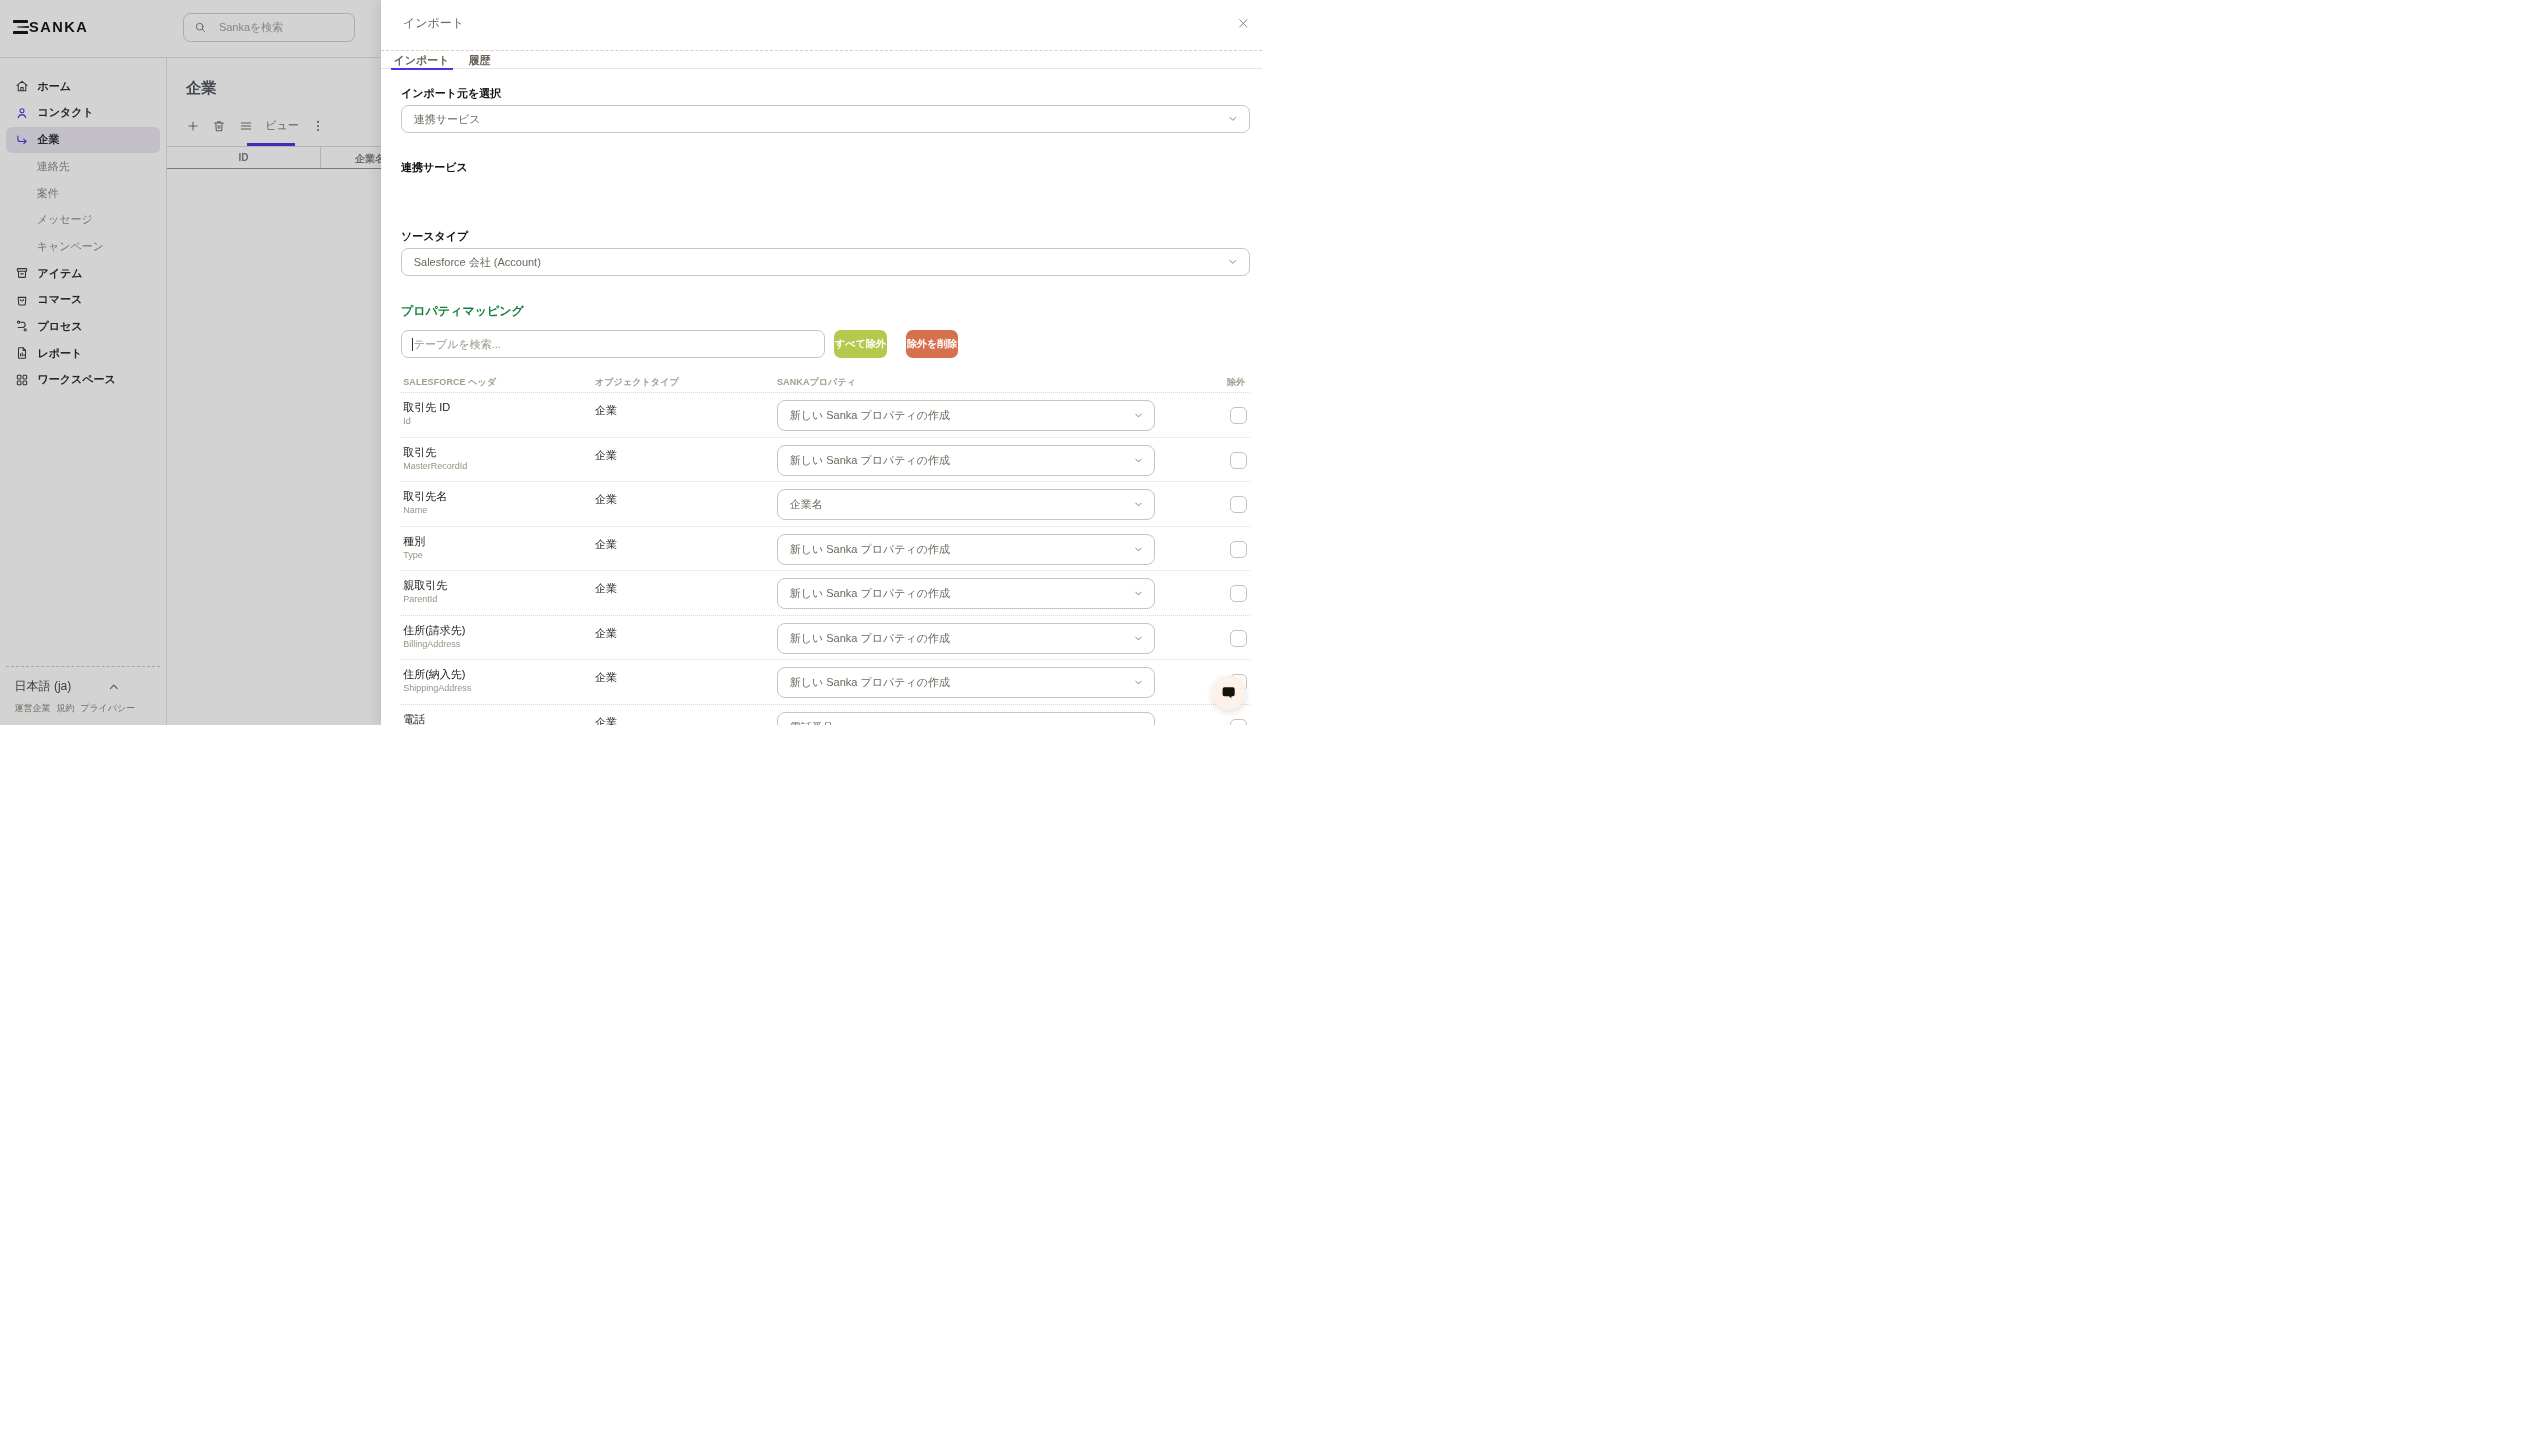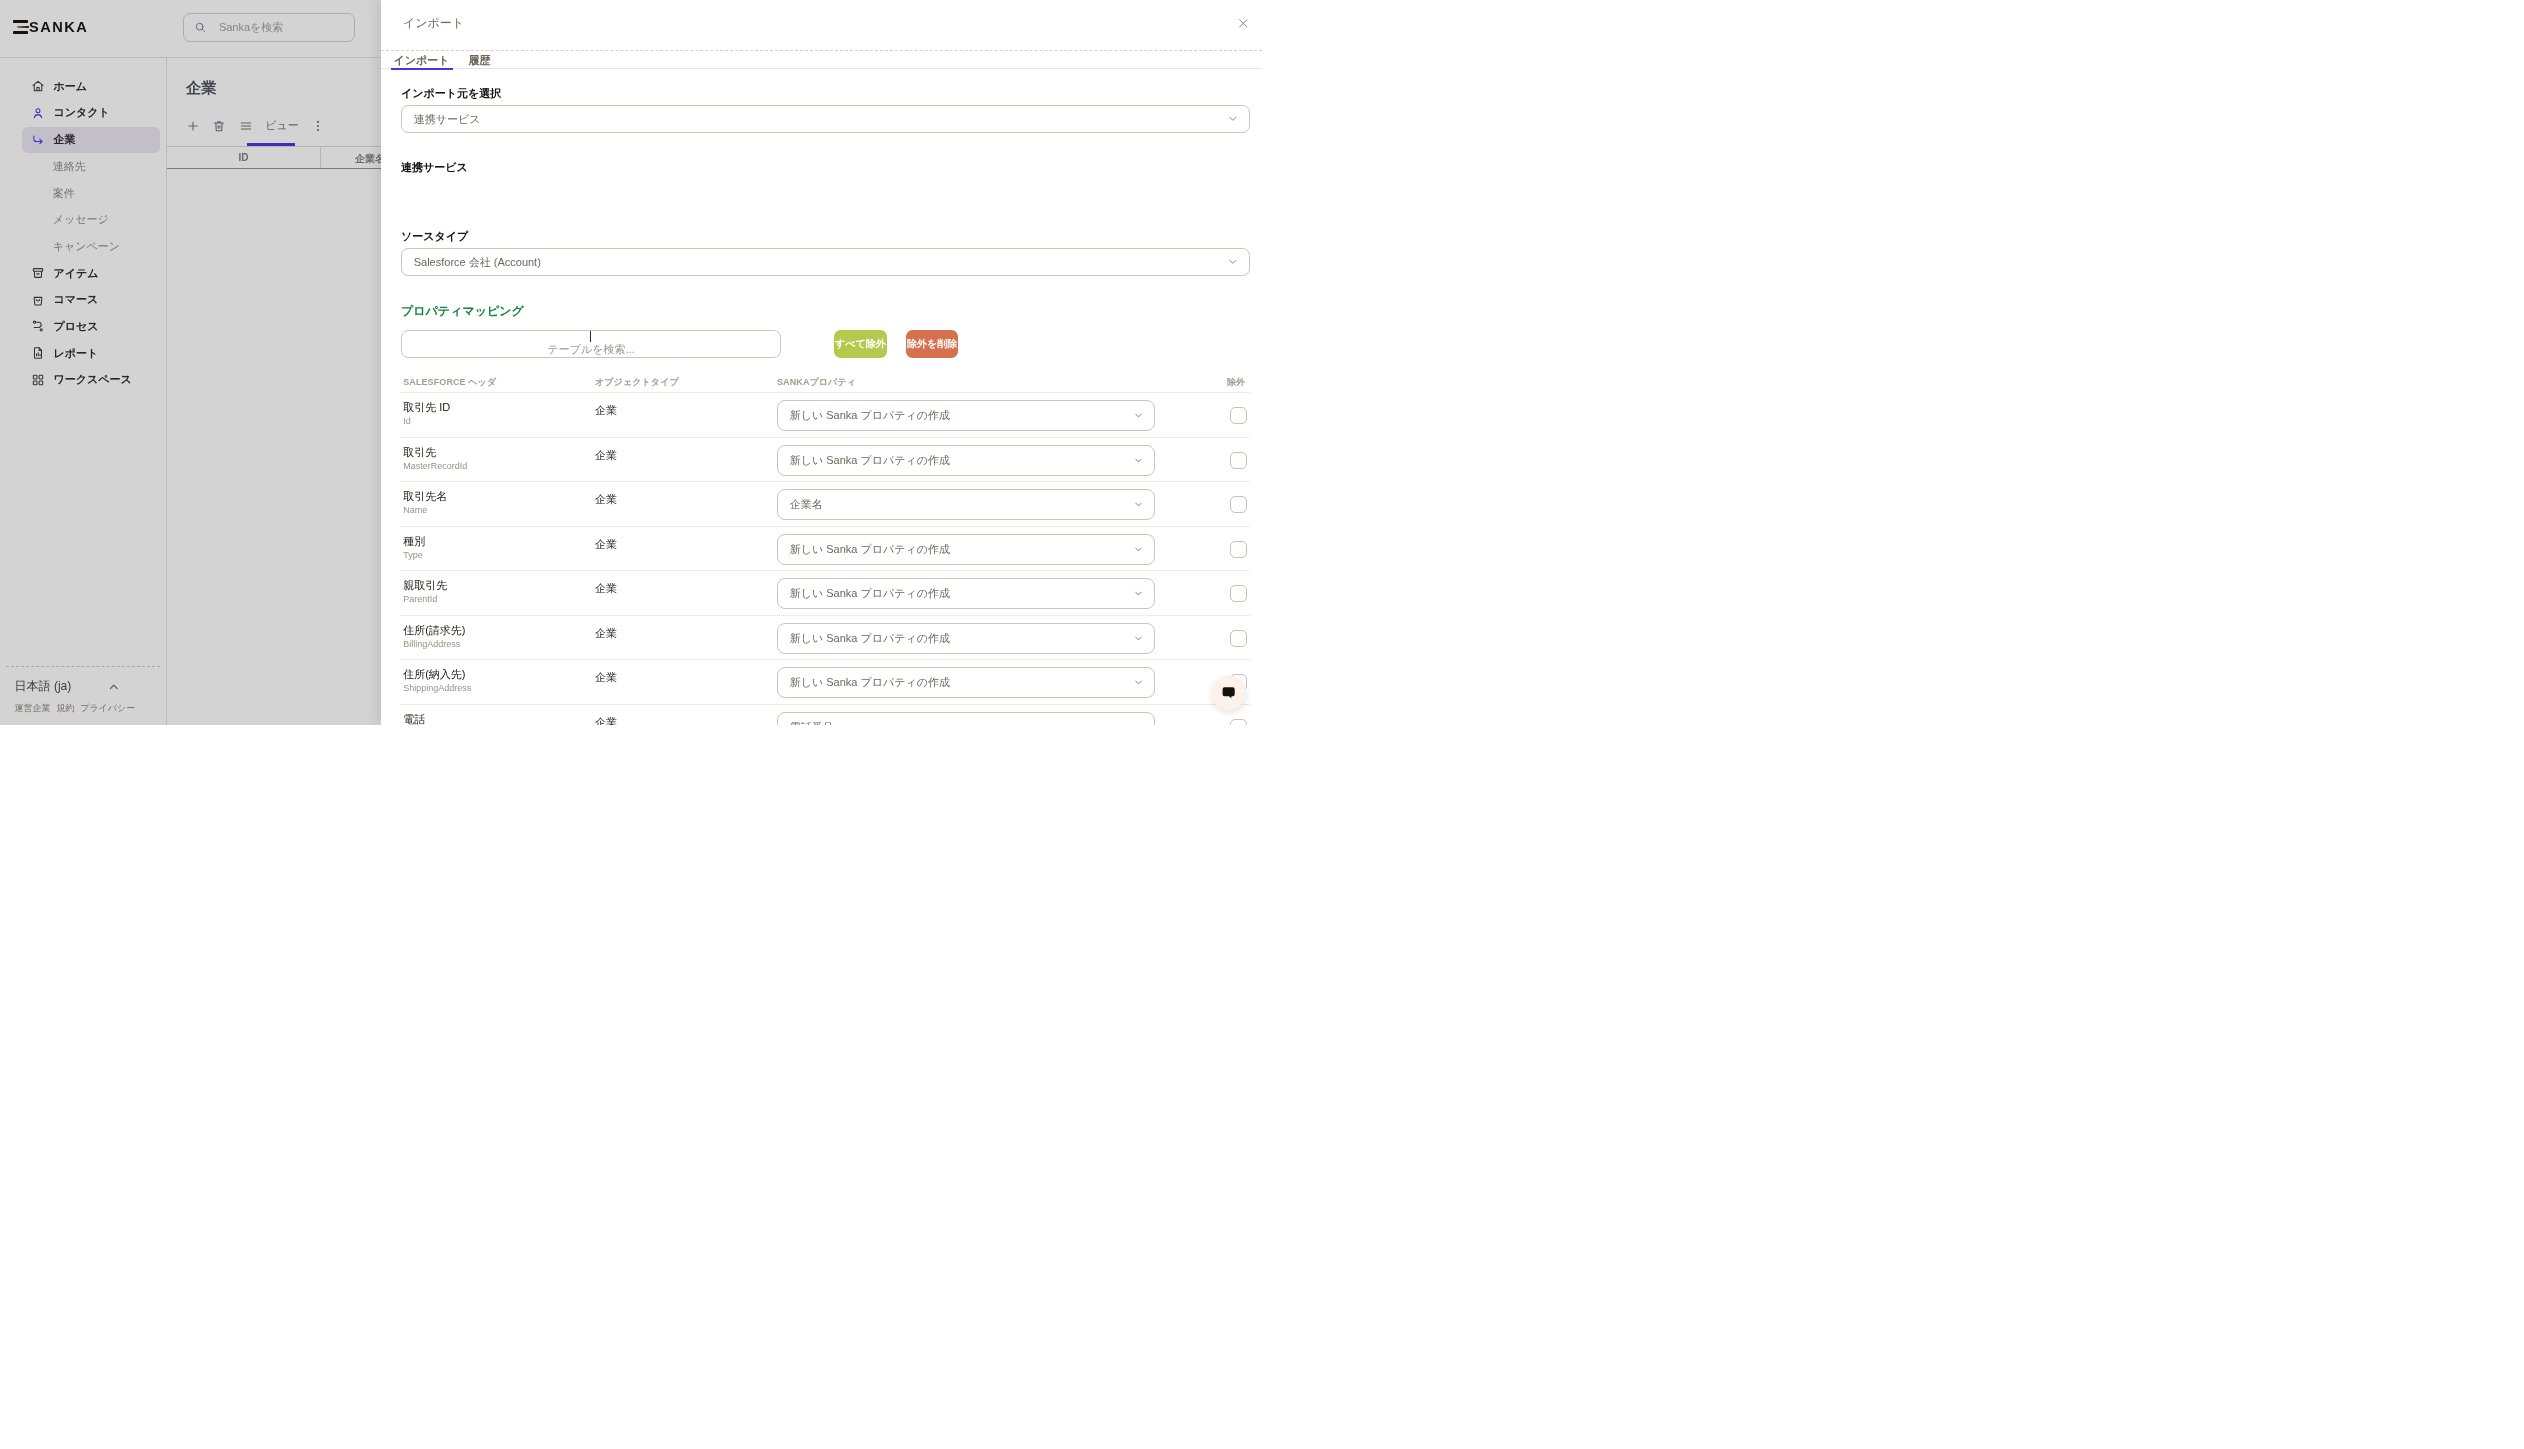--- a/index.html
+++ b/index.html
@@ -16,21 +16,21 @@
   .logo-mark span:nth-child(1){ width:15.3px; }
   .logo-mark span:nth-child(2){ width:12.4px; align-self:flex-end; background:linear-gradient(90deg,#9a9a9a,#171310); }
   .logo-mark span:nth-child(3){ width:15.3px; }
   .logo-text { font-size:14.6px; font-weight:bold; letter-spacing:1.5px; color:#171310; }
 
   .search-box { position:absolute; left:183px; top:13px; width:172px; height:29px;
     border:0.7px solid #cfcfcf; border-radius:7.3px; display:flex; align-items:center; gap:13px; padding:0 9.5px; background:#fff; color:#8f959e; }
   .search-box .ph { font-size:11px; color:#9aa0a8; }
 
   .sidebar { position:absolute; left:0; top:58px; bottom:0; width:167px; background:#fff; border-right:0.7px solid #e2e2e2; }
-  .nav { position:absolute; top:14.6px; left:16px; right:0; }
+  .nav { position:absolute; top:14.6px; left:0; right:0; }
   .nav-item { display:flex; align-items:center; gap:8.8px; height:26px; margin:0.7px 5.8px; padding:0 8.8px; border-radius:5.8px; color:#2b2b2b; font-size:11px; font-weight:bold; }
   .nav-item .ni-icon { width:14px; height:14px; flex:0 0 14px; color:#3c3c3c; }
   .nav-item.accent-icon .ni-icon { color:var(--accent); }
   .nav-item.active { background:#e9e7f3; }
   .nav-item.sub { padding-left:31px; font-weight:normal; color:#8b8b8b; font-size:11px; }
   .side-footer { position:absolute; left:5.8px; right:5.8px; bottom:10.2px; border-top:0.7px dashed #c9c9c9; padding:11.7px 8.8px 0; }
   .lang-row { display:flex; align-items:center; gap:37px; color:#4b463e; font-size:12px; }
   .lang-row .chev { width:11.7px; height:11.7px; color:#6d675e; }
   .legal { margin-top:6.6px; font-size:9px; color:#8a857b; display:flex; gap:5.8px; }
 
@@ -56,22 +56,22 @@
   .tab { font-size:11px; font-weight:bold; color:#6d675c; padding:2.2px 1.5px 0; position:relative; height:18px; }
   .tab.active::after { content:""; position:absolute; left:-1.5px; right:-1.5px; bottom:-0.7px; height:2.2px; background:var(--accent); }
 
   .modal-body { position:absolute; left:0; right:0; top:68px; bottom:0; overflow:hidden; }
   .fld-label { position:absolute; left:20px; font-size:11px; font-weight:bold; color:#161310; }
   .sel { position:absolute; left:20px; right:11.7px; height:28px; border:0.7px solid #c9c5bd; border-radius:7.3px; background:#fff;
     display:flex; align-items:center; padding:0 11.7px; font-size:11px; color:#6d675c; }
   .sel .chev { position:absolute; right:10.2px; width:11.7px; height:11.7px; color:#6d675c; }
 
   .map-heading { position:absolute; left:20px; top:235px; font-size:12px; font-weight:bold; color:#15803d; }
-  .map-search { position:absolute; left:20px; top:262px; width:380px; height:28px; border:0.7px solid #c9c5bd; border-radius:7.3px;
-    display:flex; align-items:center; padding:0 9.5px; font-size:11px; color:#9a9488;flex-direction:column; }
+  .map-search { position:absolute; left:20px; top:262px; width:424px; height:28px; border:0.7px solid #c9c5bd; border-radius:7.3px;
+    display:flex; align-items:center; padding:0 9.5px; font-size:11px; color:#9a9488; }
   .caret { width:0.7px; height:13px; background:#33302a; margin-right:1.5px; }
   .btn { position:absolute; top:262px; height:28px; border:none; border-radius:6.6px; color:#fff; font-size:10px; font-weight:bold;
     font-family:inherit; padding:0 1px; }
   .btn-exclude-all { left:453px; background:var(--green); }
   .btn-remove-exclude { left:525px; background:var(--red); }
 
   .map-head { position:absolute; left:20px; right:11.7px; top:308px; height:14.6px; font-size:9px; font-weight:bold; color:#a49d8e; letter-spacing:0.1px; }
   .map-head .c1 { position:absolute; left:2.2px; }
   .map-head .c2 { position:absolute; left:194px; }
   .map-head .c3 { position:absolute; left:376px; }

